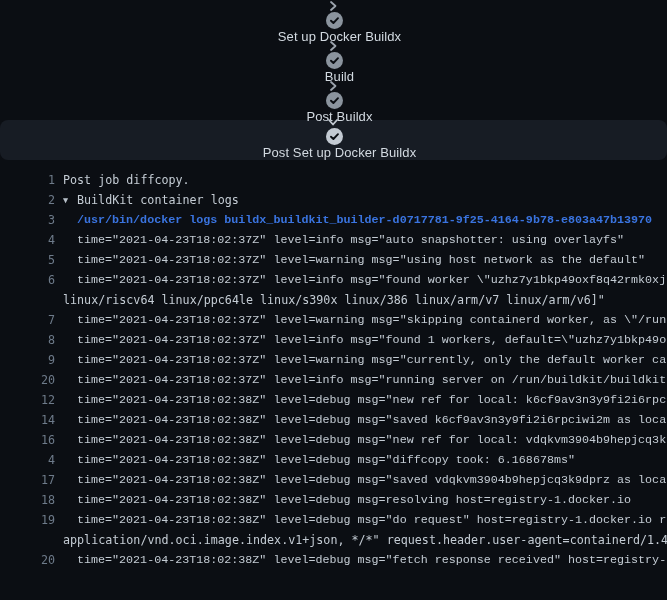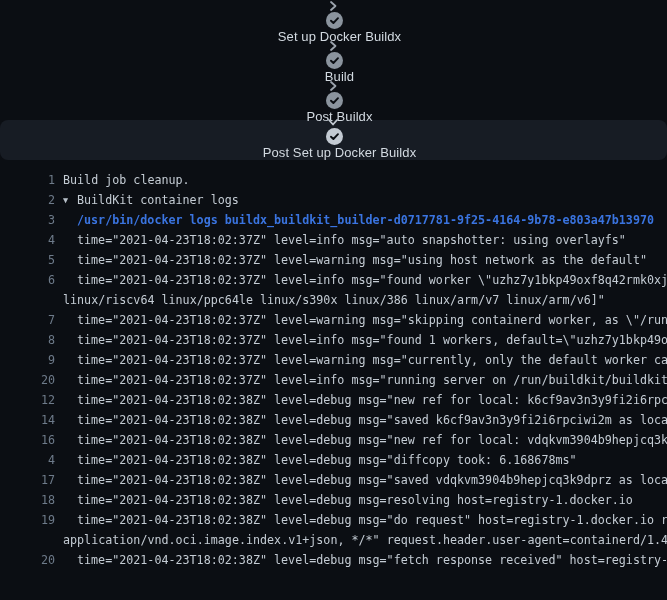--- a/index.html
+++ b/index.html
@@ -26,21 +26,21 @@
   .expanded .check circle{fill:#c3cad2;}
   .step-label{font-size:13px;color:#d3dae1;letter-spacing:.1px;}
   
   .log{padding-top:10px;font-family:"DejaVu Sans Mono",monospace;font-size:11.7px;line-height:20px;}
   .log-row{display:flex;height:20px;white-space:pre;}
   .ln{
     flex:0 0 55px;width:55px;text-align:right;color:#6e7b8a;
     -webkit-user-select:none;user-select:none;cursor:pointer;
   }
   .lc{flex:1;margin-left:8px;color:#c4ccd4;overflow:hidden;white-space:pre;}
-  .lc.ind1{padding-left:14px;}
+  .lc.ind1{padding-left:14px;font-family:Liberation Mono, monospace;}
   .lc.cmd .txt{color:#3a74e0;font-weight:bold;}
   .tri{display:inline-block;width:14px;font-size:8.5px;color:#b8c0c9;vertical-align:1px;cursor:pointer;}
 </style>
 </head>
 <body>
 
 <div class="screen">
   <div class="steps">
   <div class="step-row">
     <span class="chev">
@@ -94,21 +94,21 @@
     <svg class="check" viewBox="0 0 17 17">
       <circle cx="8.5" cy="8.5" r="8.5"></circle>
       <path d="M5 8.7 L7.4 11 L12 6.2" fill="none" stroke="#0b0e13" stroke-width="1.9" stroke-linecap="round" stroke-linejoin="round"></path>
     </svg>
     <span class="step-label">Post Set up Docker Buildx</span>
   </div>
 </div>
   <div class="log">
   <div class="log-row">
     <span class="ln">1</span>
-    <span class="lc"><span class="txt">Build job cleanup.</span></span>
+    <span class="lc"><span class="txt">Post job diffcopy.</span></span>
   </div>
 
   <div class="log-row">
     <span class="ln">2</span>
     <span class="lc"><span class="tri">▼</span><span class="txt">BuildKit container logs</span></span>
   </div>
 
   <div class="log-row">
     <span class="ln">3</span>
     <span class="lc ind1 cmd"><span class="txt">/usr/bin/docker logs buildx_buildkit_builder-d0717781-9f25-4164-9b78-e803a47b13970</span></span>

